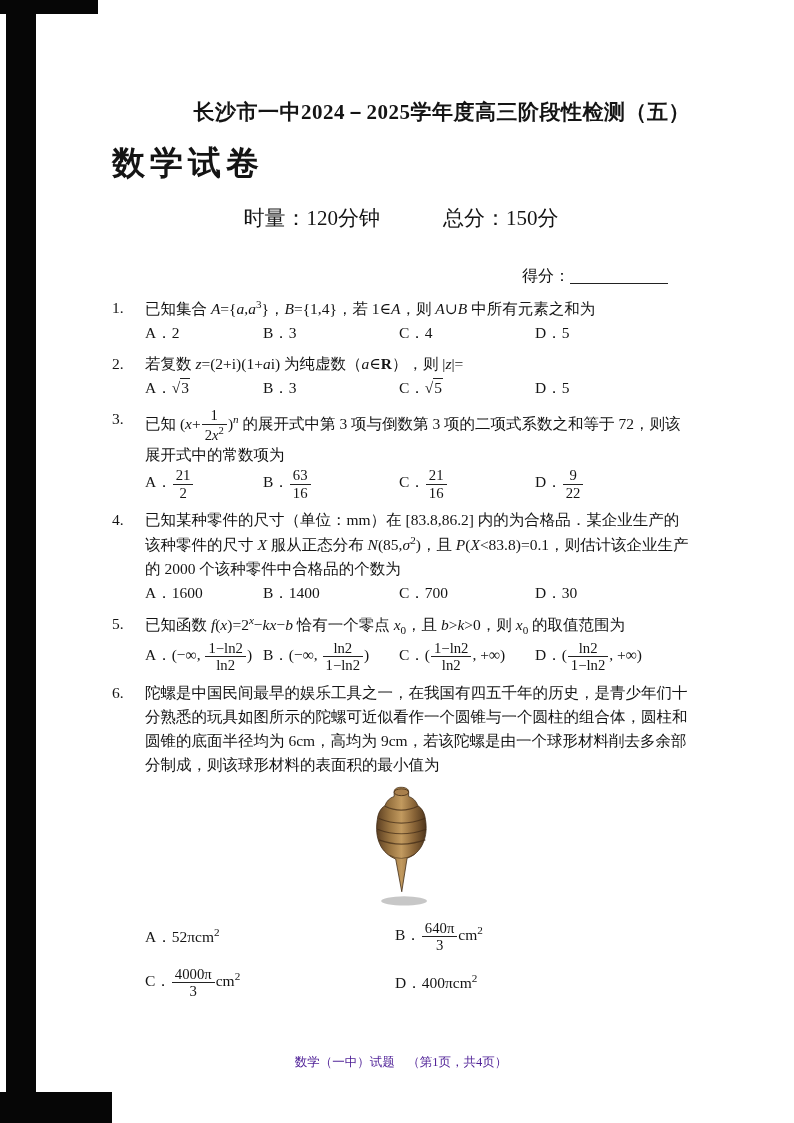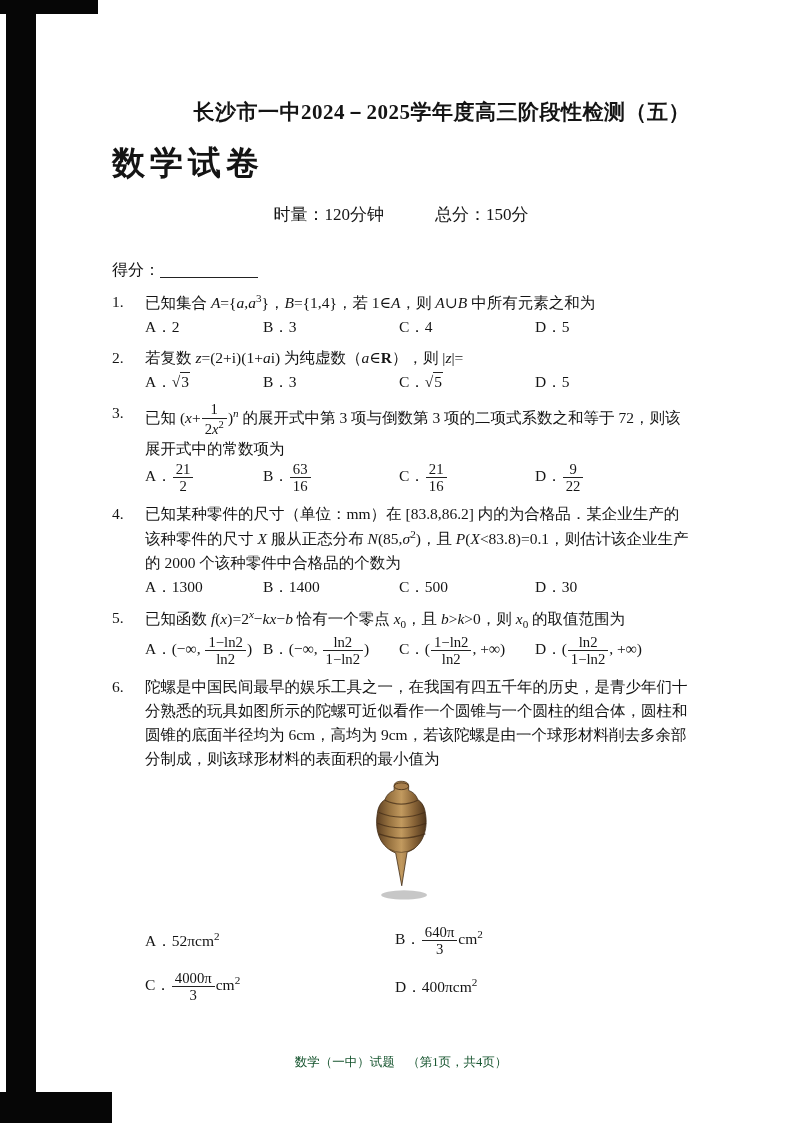--- a/index.html
+++ b/index.html
@@ -10,44 +10,44 @@
     font-size:15.5px;line-height:1.55;
   }
   .scan{position:absolute;background:#060606;z-index:6}
   #scan-left{left:6px;top:0;width:30px;height:1123px}
   #scan-tl{left:0;top:0;width:98px;height:14px}
   #scan-bl{left:0;top:1092px;width:112px;height:31px}
 
   .page{position:absolute;left:112px;top:96px;width:578px}
   .title{text-align:right;font-weight:700;font-size:21px;letter-spacing:0.5px}
   .subject{text-align:left;font-weight:700;font-size:33px;letter-spacing:5px;margin-top:9px}
-  .meta{text-align:center;font-size:17px;margin-top:13px}
-  .score-row{margin:30px 22px 0 0;font-size:16px}
+  .meta{text-align:center;font-size:21px;margin-top:13px}
+  .score-row{text-align:right;margin:30px 22px 0 0;font-size:16px}
   .blank{display:inline-block;width:98px;height:1.05em;border-bottom:1.5px solid #222;vertical-align:-3px}
 
   .section-heading{font-weight:700;margin-top:21px}
 
   .question{margin-top:7px}
   .q-row{display:flex}
   .q-no{width:33px;flex:0 0 33px}
   .q-stem{flex:1}
   .options{display:grid;grid-template-columns:118px 136px 136px auto;padding-left:33px;margin-top:0;align-items:center}
-  .options.two-col{grid-template-columns:250px auto;row-gap:12px;margin-top:16px}
+  .options.two-col{grid-template-columns:250px auto;row-gap:12px;margin-top:6px}
 
   .frac{display:inline-block;vertical-align:-0.68em;text-align:center;line-height:1.12;font-size:0.95em;margin:0 1px}
   .frac .fn{display:block;padding:0 3px;border-bottom:1px solid #222}
   .frac .fd{display:block;padding:0 3px}
   .sqrt{white-space:nowrap}
   .sqrt .rad{border-top:1px solid #222;padding:0 1px}
   i{font-style:italic}
   sup,sub{font-size:0.72em}
 
   .top-figure{text-align:center;margin:8px 0 4px 0}
 
-  .footer{position:absolute;left:112px;top:1053px;width:578px;text-align:center;font-size:12.5px;color:#14532d}
+  .footer{position:absolute;left:112px;top:1053px;width:578px;text-align:center;font-size:12.5px;color:#4c1d95}
 </style>
 </head>
 <body>
 
 <div class="scan" id="scan-left"></div>
 <div class="scan" id="scan-tl"></div>
 <div class="scan" id="scan-bl"></div>
 
 <div class="page">
 
@@ -98,23 +98,23 @@
       <span class="opt">D．<span class="frac"><span class="fn">9</span><span class="fd">22</span></span></span>
     </div>
   </div>
 
   <div class="question">
     <div class="q-row">
       <span class="q-no">4.</span>
       <span class="q-stem">已知某种零件的尺寸（单位：mm）在 [83.8,86.2] 内的为合格品．某企业生产的该种零件的尺寸 <i>X</i> 服从正态分布 <i>N</i>(85,<i>σ</i><sup>2</sup>)，且 <i>P</i>(<i>X</i>&lt;83.8)=0.1，则估计该企业生产的 2000 个该种零件中合格品的个数为</span>
     </div>
     <div class="options">
-      <span class="opt">A．1300</span>
+      <span class="opt">A．1600</span>
       <span class="opt">B．1400</span>
-      <span class="opt">C．500</span>
+      <span class="opt">C．700</span>
       <span class="opt">D．30</span>
     </div>
   </div>
 
   <div class="question">
     <div class="q-row">
       <span class="q-no">5.</span>
       <span class="q-stem">已知函数 <i>f</i>(<i>x</i>)=2<sup><i>x</i></sup>−<i>kx</i>−<i>b</i> 恰有一个零点 <i>x</i><sub>0</sub>，且 <i>b</i>&gt;<i>k</i>&gt;0，则 <i>x</i><sub>0</sub> 的取值范围为</span>
     </div>
     <div class="options">

